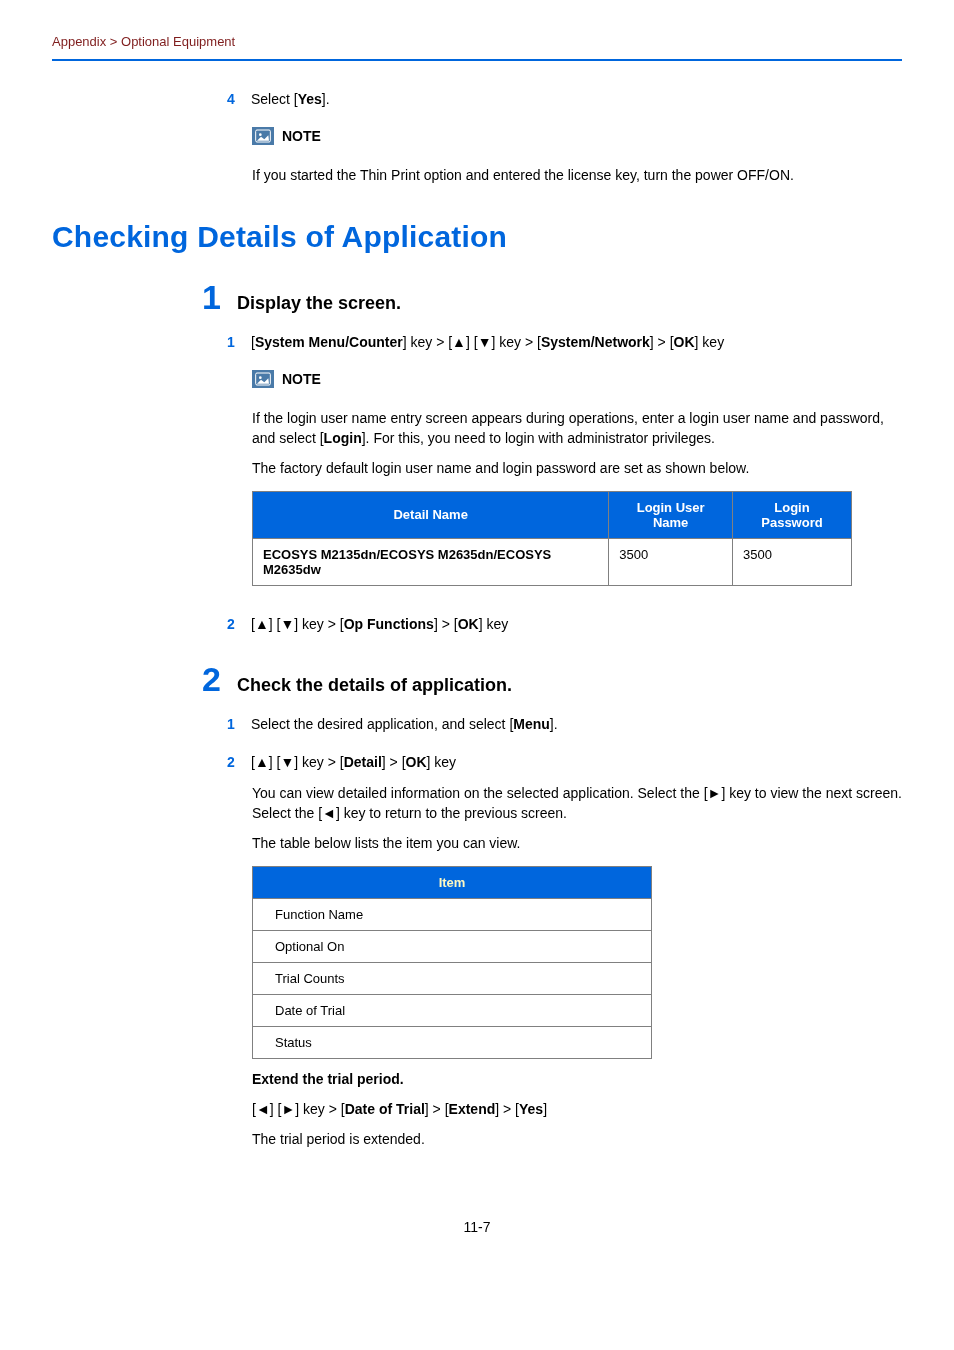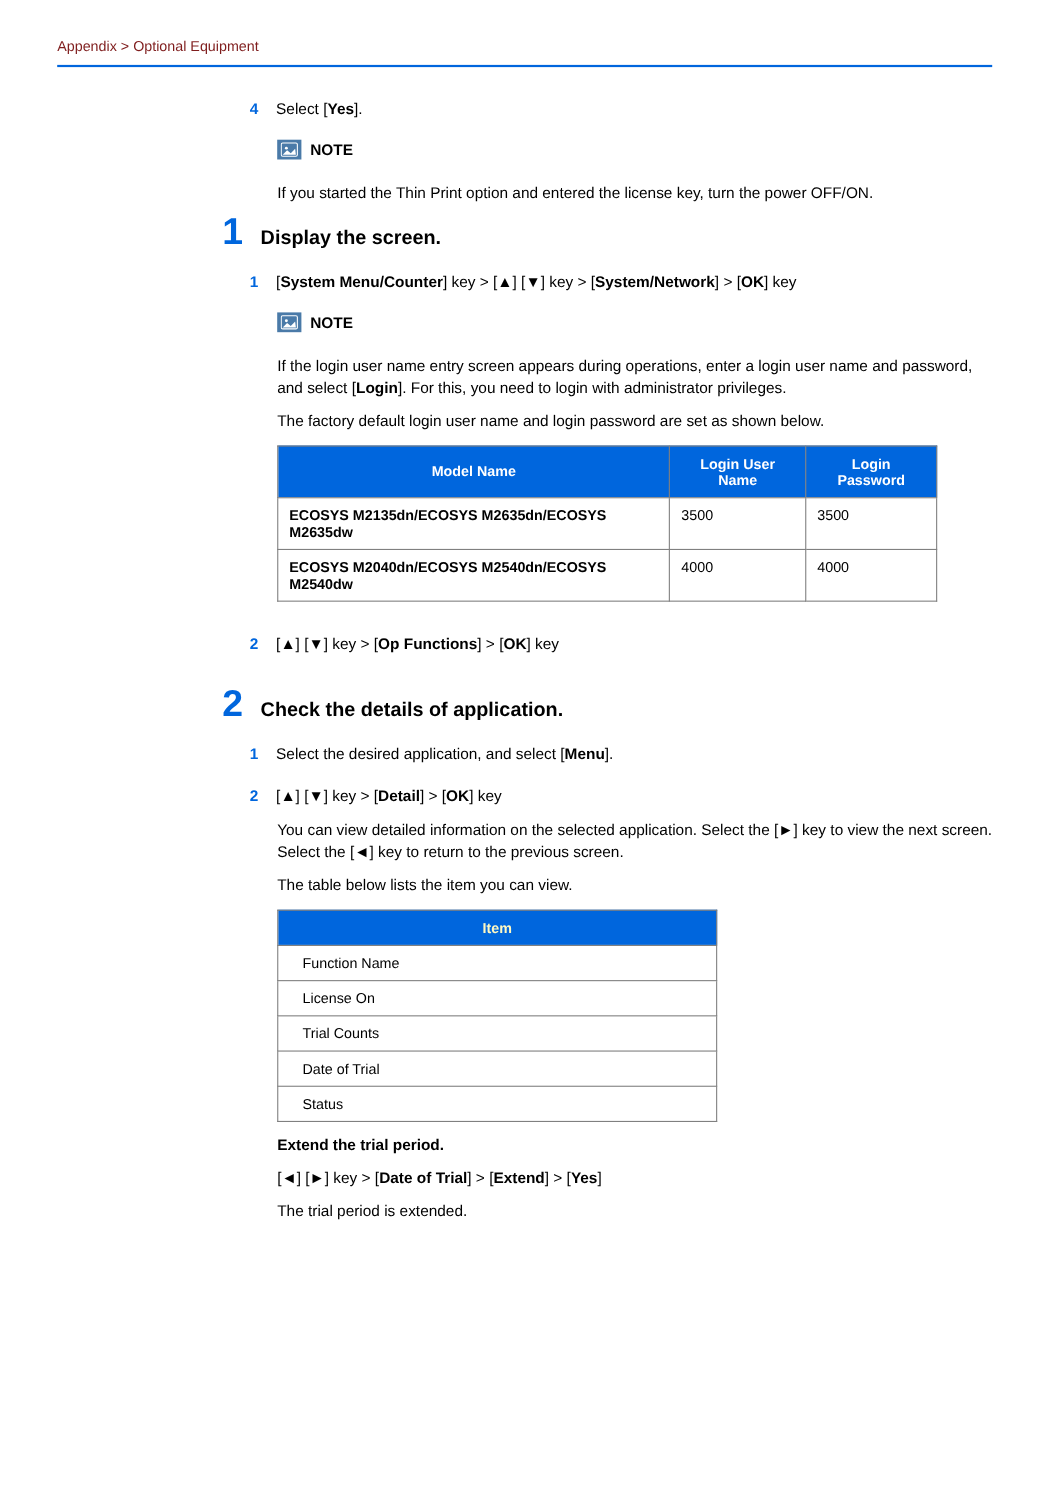--- a/index.html
+++ b/index.html
@@ -68,20 +68,21 @@
             <rect x="1" y="1" width="22" height="18" rx="2" fill="none" stroke="#fff" stroke-width="1.5"></rect>
             <circle cx="8" cy="8" r="2" fill="#fff"></circle>
             <path d="M3 17 L9 11 L14 15 L20 9 L21 17 Z" fill="#fff"></path>
           </svg>
       </span>
       <span class="note-label">NOTE</span>
     </div>
     <div class="note-body">If you started the Thin Print option and entered the license key, turn the power OFF/ON.</div>
   </div>
 
+  <h1 class="section-title">Checking Details of Application</h1>
 
   <div class="bigstep-row">
     <div class="bigstep-num">1</div>
     <div class="bigstep-title">Display the screen.</div>
   </div>
 
   <div class="indent-a gap-md">
     <div class="substep-row">
       <div class="substep-num">1</div>
       <div class="substep-text">
@@ -102,35 +103,30 @@
       <span class="note-label">NOTE</span>
     </div>
     <div class="note-body">
       <span>If the login user name entry screen appears during operations, enter a login user name and password, and select [</span><span class="bold">Login</span><span>]. For this, you need to login with administrator privileges.</span>
     </div>
     <div class="para">The factory default login user name and login password are set as shown below.</div>
 
     <table class="tbl">
       <thead>
         <tr>
-          <th>Model Name</th>
+          <th>Detail Name</th>
           <th>Login User Name</th>
           <th>Login Password</th>
         </tr>
       </thead>
       <tbody>
         <tr>
           <td class="model">ECOSYS M2135dn/ECOSYS M2635dn/ECOSYS M2635dw</td>
           <td>3500</td>
           <td>3500</td>
-        </tr>
-        <tr>
-          <td class="model">ECOSYS M2040dn/ECOSYS M2540dn/ECOSYS M2540dw</td>
-          <td>4000</td>
-          <td>4000</td>
         </tr>
       </tbody>
     </table>
   </div>
 
   <div class="indent-a gap-lg">
     <div class="substep-row">
       <div class="substep-num">2</div>
       <div class="substep-text">
         <span>[▲] [▼] key &gt; [</span><span class="bold">Op Functions</span><span>] &gt; [</span><span class="bold">OK</span><span>] key</span>
@@ -169,34 +165,35 @@
       <thead>
         <tr>
           <th>Item</th>
         </tr>
       </thead>
       <tbody>
         <tr>
             <td>Function Name</td>
           </tr>
         <tr>
-            <td>License On</td>
+            <td>Optional On</td>
           </tr>
         <tr>
             <td>Trial Counts</td>
           </tr>
         <tr>
             <td>Date of Trial</td>
           </tr>
         <tr>
             <td>Status</td>
           </tr>
       </tbody>
     </table>
 
     <div class="para bold">Extend the trial period.</div>
     <div class="para">
       <span>[◄] [►] key &gt; [</span><span class="bold">Date of Trial</span><span>] &gt; [</span><span class="bold">Extend</span><span>] &gt; [</span><span class="bold">Yes</span><span>]</span>
     </div>
     <div class="para">The trial period is extended.</div>
   </div>
 
+  <div class="page-num">11-7</div>
 </div>
 
 </body></html>

